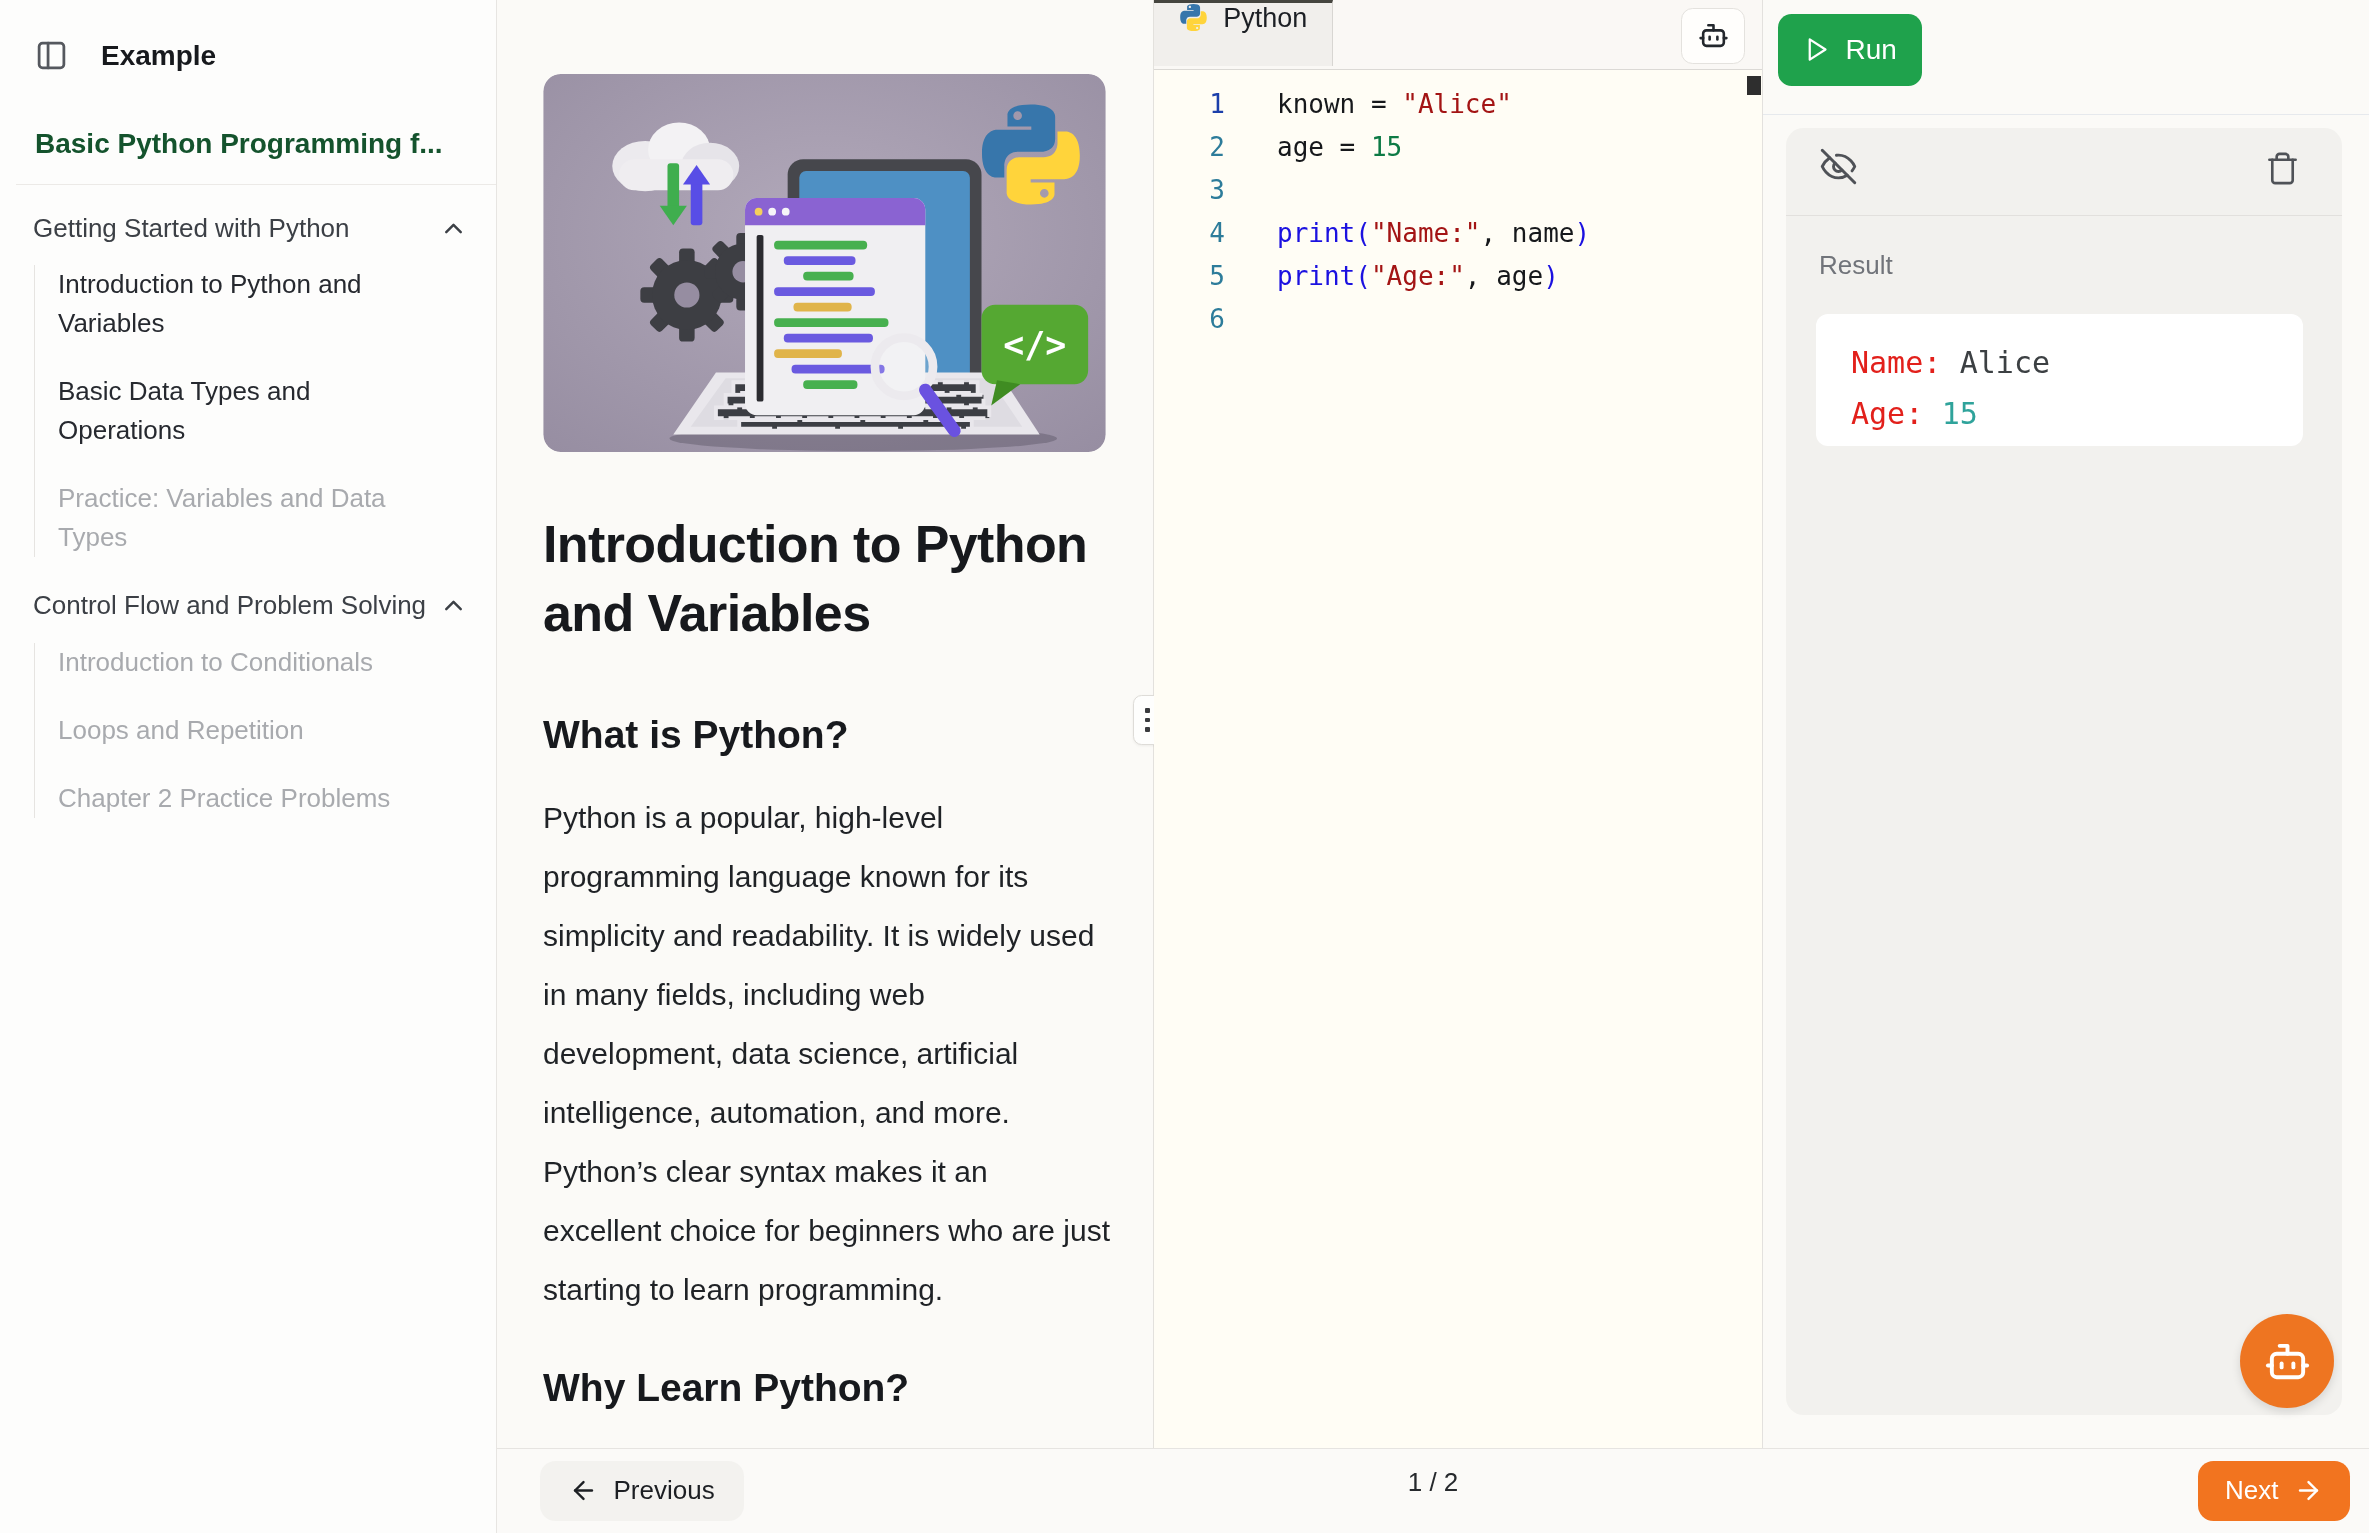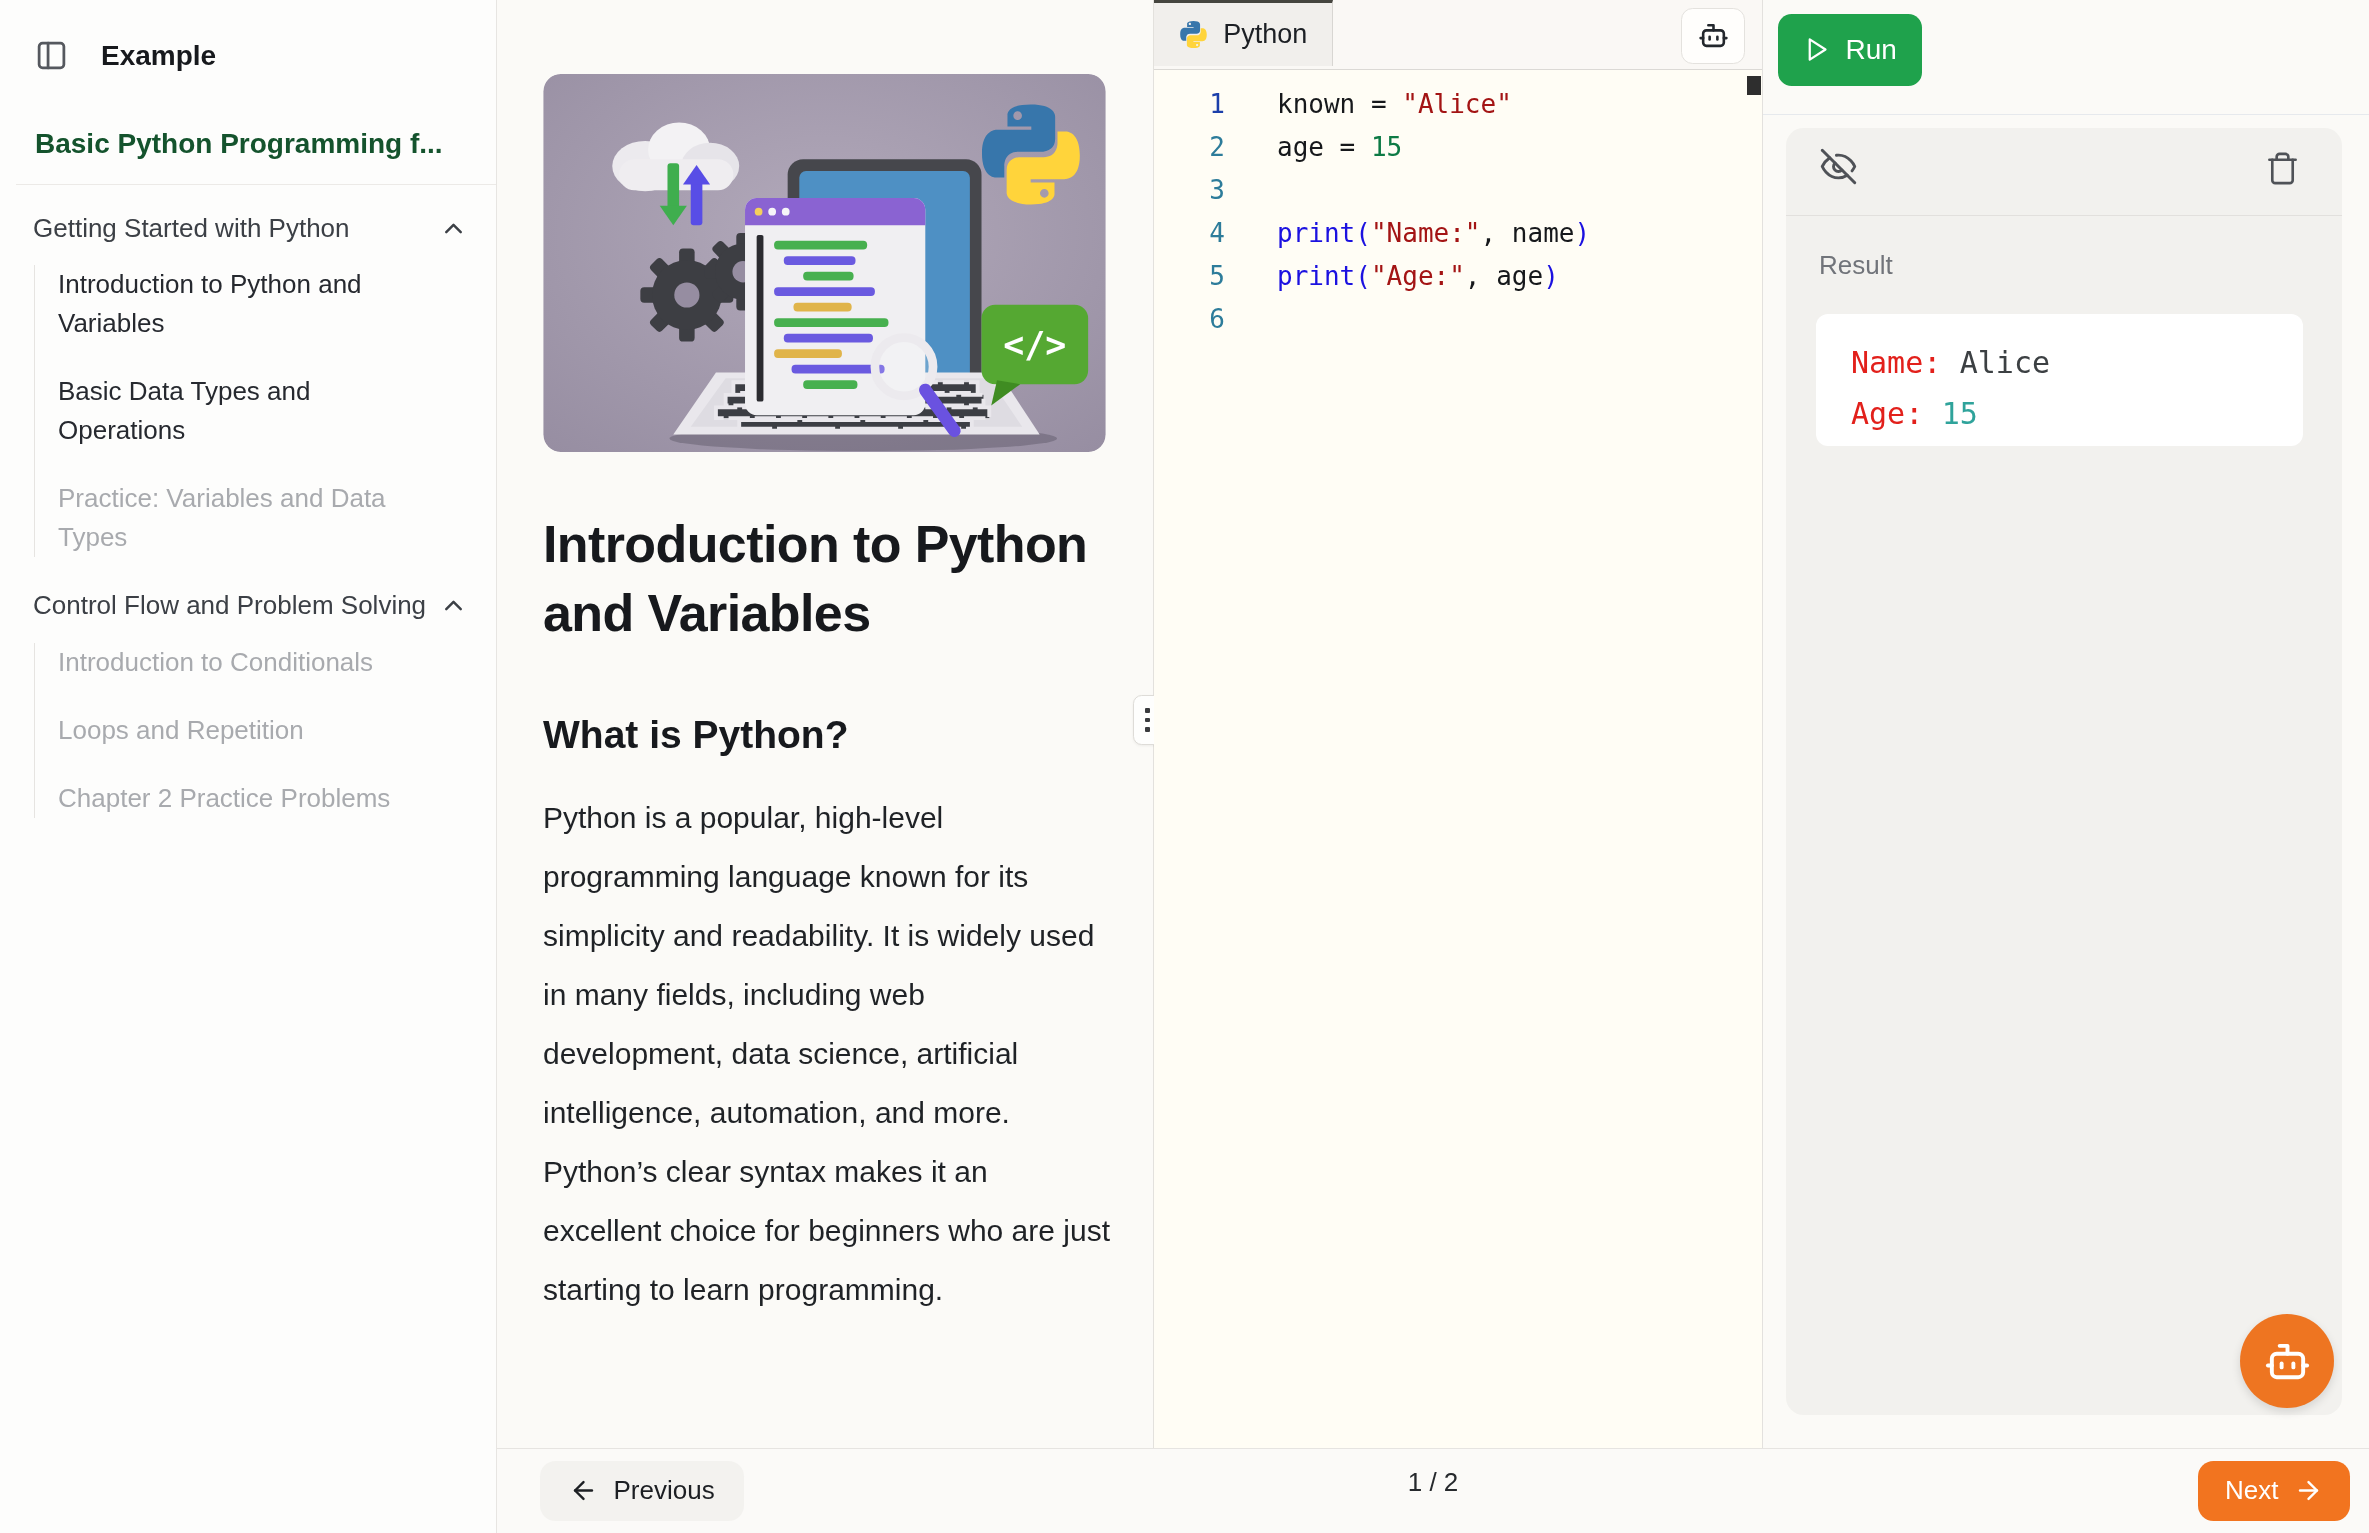--- a/index.html
+++ b/index.html
@@ -45,21 +45,21 @@
           display:flex; align-items:center; justify-content:center; cursor:col-resize;
           box-shadow:0 1px 2.9px rgba(0,0,0,0.06); }
   .grip-dots { display:grid; grid-template-columns:repeat(2,4.9px); grid-template-rows:repeat(3,4.9px); gap:4.9px; }
   .grip-dots i { width:4.9px; height:4.9px; background:#3a3b3e; border-radius:1px; }
 
   
   .tabbar { position:absolute; left:1154px; top:0; width:608px; height:70px;
             background:#faf8f5; border-bottom:1px solid #dbd9d5; }
   .tab { position:absolute; left:1154px; top:0; width:179px; height:66px;
          background:#f1efec; border-top:3.9px solid #45453f; border-right:1px solid #d8d6d2;
-         display:flex; align-items:center; justify-content:center; gap:15.5px; cursor:pointer; }
+         display:flex; align-items:flex-start; justify-content:center; gap:15.5px; cursor:pointer; }
   .tab-label { font-size:27px; color:#1c1f24; }
   .bot-btn { position:absolute; left:1681px; top:7.8px; width:64px; height:56px;
              background:#fffefc; border:1px solid #e4e2de; border-radius:11.6px;
              display:flex; align-items:center; justify-content:center; cursor:pointer; color:#23272c; }
   .code-area { position:absolute; left:1154px; top:70px; width:608px; height:1378px; background:#fffdf5; }
   .gutter { position:absolute; left:1154px; top:83px; width:71px; text-align:right;
             font-family:"DejaVu Sans Mono", monospace; font-size:26px; color:#2d7c9a; }
   .gutter div { height:43px; line-height:43px; }
   .gutter div.active { color:#1c3faa; }
   .code-lines { position:absolute; left:1277px; top:83px;
@@ -265,20 +265,21 @@
       <g transform="translate(448,28) scale(1.72)">
         <path fill="#3776ab" d="M31.9,2c-15,0-14,6.5-14,6.5v6.7h14.3v2H12.2c0,0-9.6-1.1-9.6,14s8.4,14.6,8.4,14.6h5v-7c0,0-0.3-8.4,8.3-8.4h14.2 c0,0,8,0.1,8-7.8V9.7C46.5,9.7,47.6,2,31.9,2z M24,6.1c1.4,0,2.6,1.2,2.6,2.6S25.4,11.3,24,11.3s-2.6-1.2-2.6-2.6S22.6,6.1,24,6.1z"></path>
         <path fill="#ffd43b" d="M32.1,62c15,0,14-6.5,14-6.5v-6.7H31.8v-2h19.9c0,0,9.6,1.1,9.6-14s-8.4-14.6-8.4-14.6h-5v7c0,0,0.3,8.4-8.3,8.4H25.4 c0,0-8-0.1-8,7.8v13.1C17.4,54.4,16.2,62,32.1,62z M40,57.9c-1.4,0-2.6-1.2-2.6-2.6s1.2-2.6,2.6-2.6s2.6,1.2,2.6,2.6 S41.4,57.9,40,57.9z"></path>
       </g>
     </svg>
   </div>
 
   <h1 class="lesson-title">Introduction to Python and Variables</h1>
   <h2 class="lesson-h2a">What is Python?</h2>
   <p class="lesson-p">Python is a popular, high-level programming language known for its simplicity and readability. It is widely used in many fields, including web development, data science, artificial intelligence, automation, and more. Python’s clear syntax makes it an excellent choice for beginners who are just starting to learn programming.</p>
+  <h2 class="lesson-h2b">Why Learn Python?</h2>
 
   <div class="vdiv1"></div>
   <div class="grip">
     <span class="grip-dots">
         <i></i>
         <i></i>
         <i></i>
         <i></i>
         <i></i>
         <i></i>

